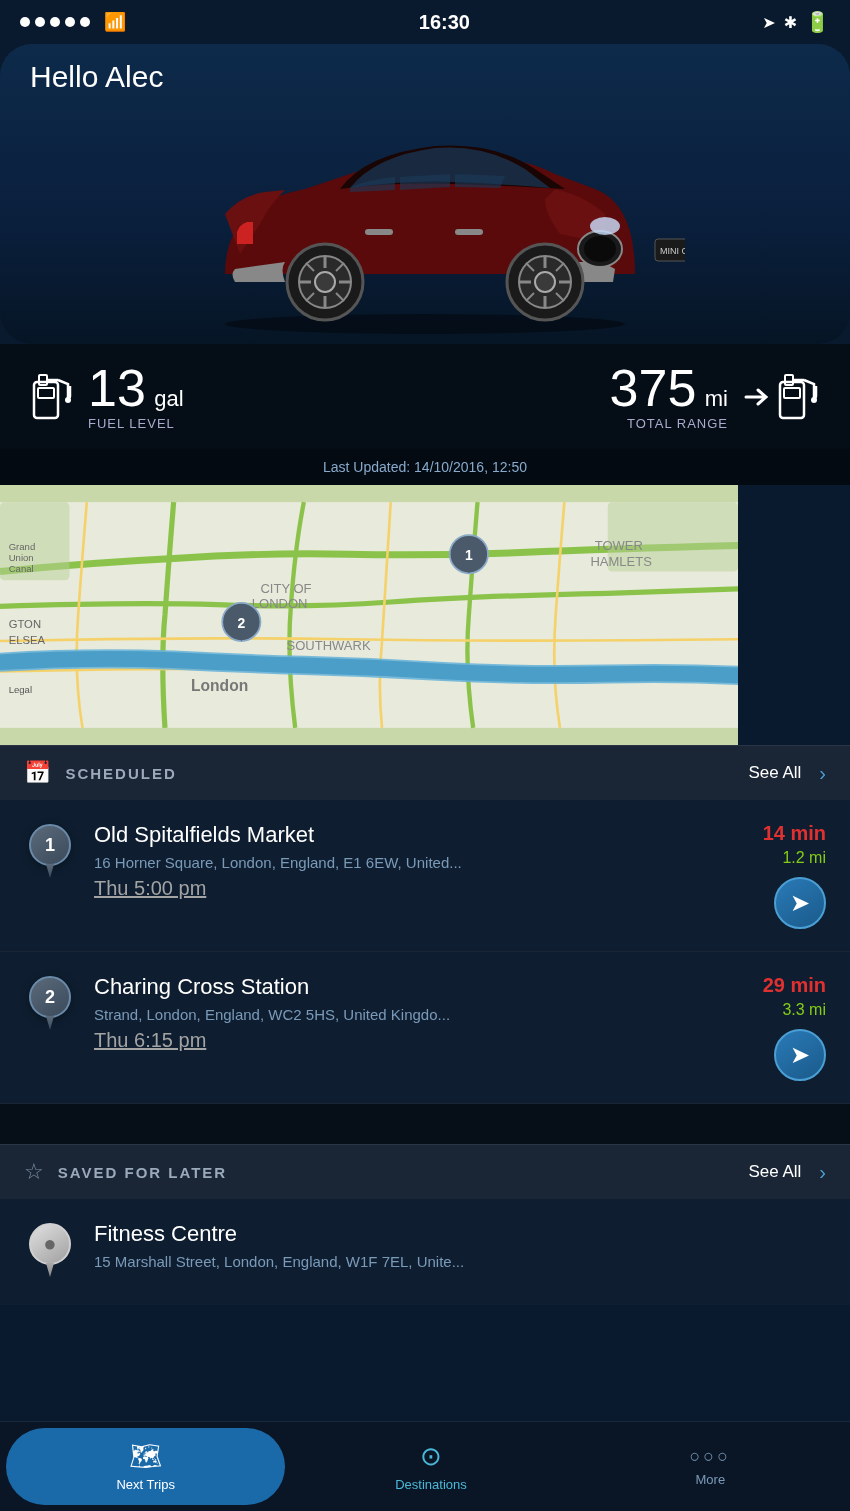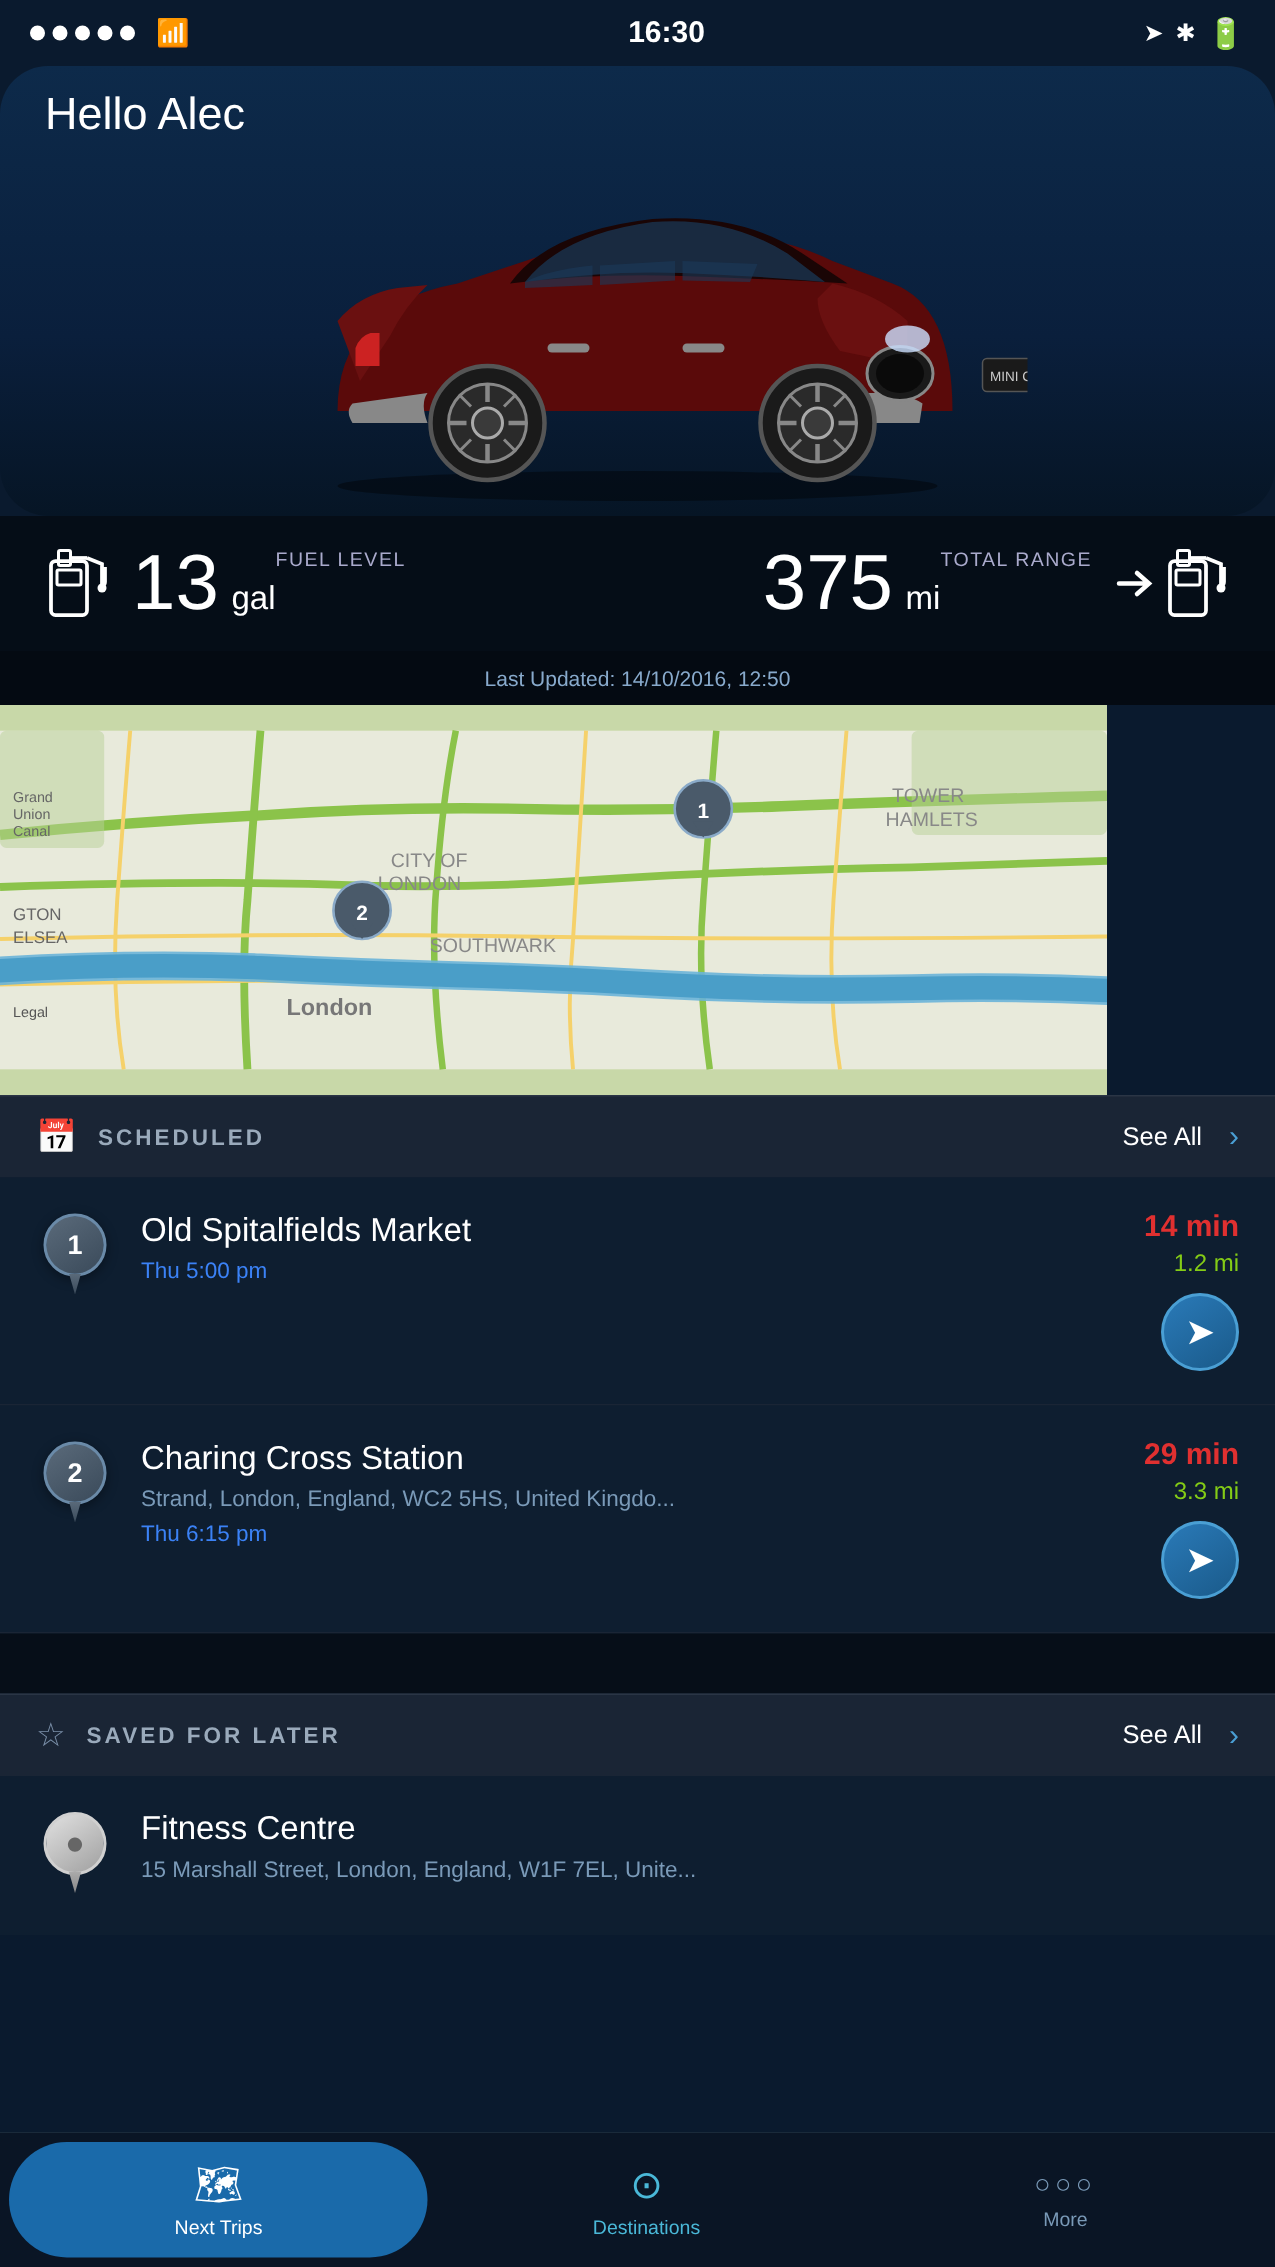--- a/index.html
+++ b/index.html
@@ -87,21 +87,21 @@
       font-weight: 300;
       color: #fff;
       margin-left: 4px;
     }
     .stat-label {
       font-size: 13px;
       color: #aac;
       letter-spacing: 1px;
       margin-top: 2px;
     }
-    .stat-text { display: flex; flex-direction: row; }
+    .stat-text { display: flex; flex-direction: column; }
     .last-updated {
       background: rgba(0,0,0,0.6);
       text-align: center;
       padding: 10px;
       font-size: 14px;
       color: #88aacc;
     }
 
     
     .map-container {
@@ -203,22 +203,23 @@
     .trip-address {
       font-size: 15px;
       color: #7a9ab8;
       margin-bottom: 6px;
       white-space: nowrap;
       overflow: hidden;
       text-overflow: ellipsis;
       max-width: 460px;
     }
     .trip-time {
-      font-size: 15px;
-      color: #3b82f6;
+      font-size: 20px;
+      color: #a3a3a3;
+      text-decoration: underline;
     }
     .trip-nav {
       display: flex;
       flex-direction: column;
       align-items: flex-end;
       justify-content: flex-end;
       gap: 4px;
       min-width: 120px;
     }
     .trip-duration {
@@ -518,20 +519,21 @@
 
 <div class="trip-item">
   <div class="trip-pin">
     <div class="pin-badge">
       <div class="pin-circle">1</div>
       <div class="pin-tail"></div>
     </div>
   </div>
   <div class="trip-info">
     <div class="trip-name">Old Spitalfields Market</div>
+    <div class="trip-address">16 Horner Square, London, England, E1 6EW, United...</div>
     <div class="trip-time">Thu 5:00 pm</div>
   </div>
   <div class="trip-nav">
     <span class="trip-duration">14 min</span>
     <span class="trip-distance">1.2 mi</span>
     <div class="nav-btn">
       <span class="nav-arrow">➤</span>
     </div>
   </div>
 </div>

